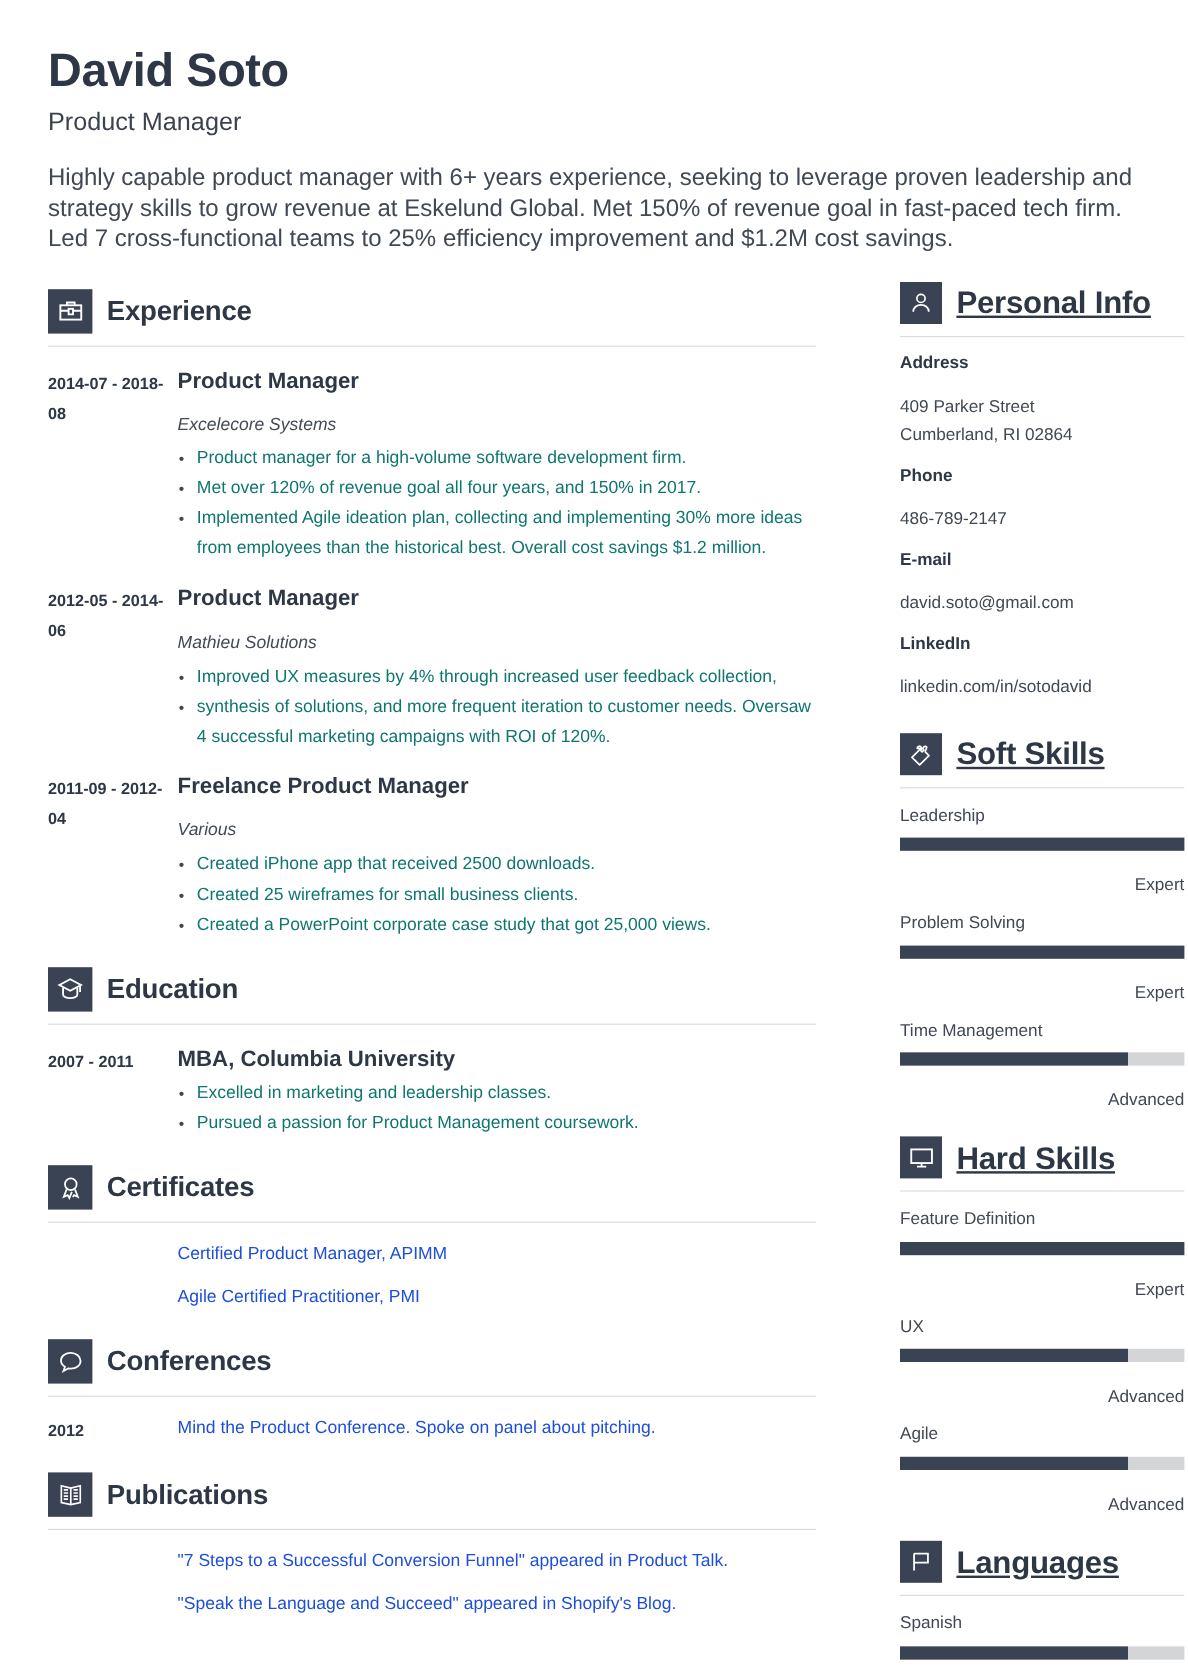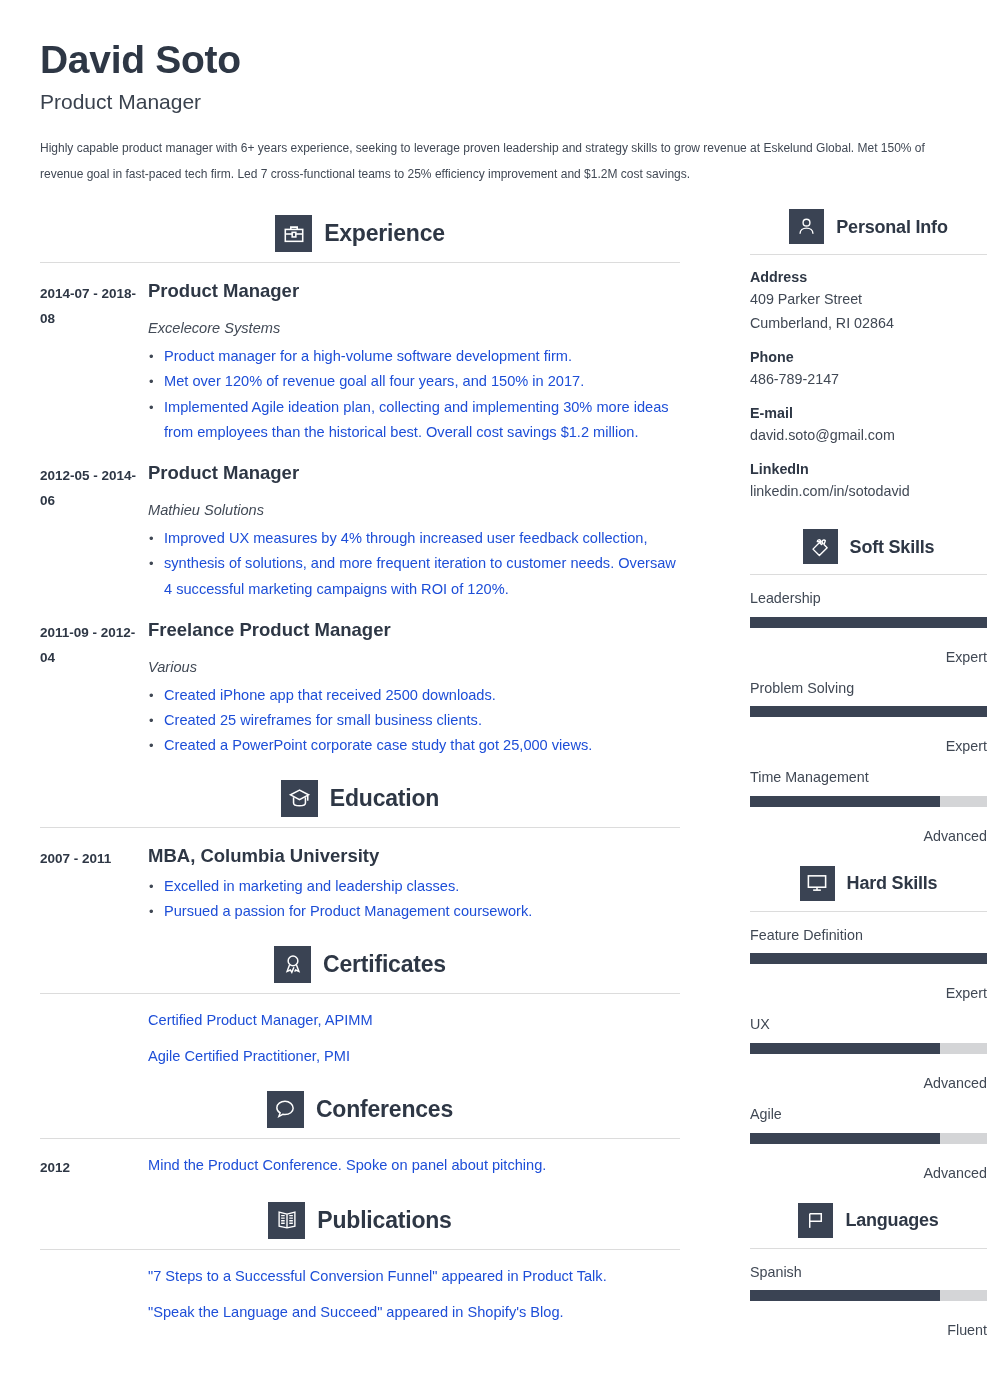--- a/index.html
+++ b/index.html
@@ -34,21 +34,21 @@
   }
   .hdr-role {
     font-size: 21px;
     font-weight: normal;
     color: #3a424e;
     margin-top: 6px;
     line-height: 1.2;
   }
   .hdr-summary {
     margin-top: 22px;
-    font-size: 12px;
+    font-size: 20px;
     line-height: 25.5px;
     color: #404854;
     width: 905px;
   }
 
   
   .cols {
     display: flex;
     margin-top: 22px;
     align-items: flex-start;
@@ -58,40 +58,39 @@
   .col-side { width: 237px; flex: 0 0 237px; }
 
   
   .sec {
     margin-top: 6px;
   }
   .sec-head {
     display: flex;
     align-items: center;
     gap: 12px;
-    justify-content: center;
   }
   .sec-icon {
     width: 37px;
     height: 37px;
     background: #3a4353;
     flex: 0 0 37px;
     display: flex;
     align-items: center;
     justify-content: center;
   }
   .sec-icon svg { display: block; }
   .sec-title {
     font-size: 23px;
     font-weight: bold;
     color: #2e3745;
     line-height: 1;
     letter-spacing: -0.2px;
   }
-  .sec-side .sec-title { font-size: 18px; }
+  .sec-side .sec-title { font-size: 26px; text-decoration: underline; }
   .sec-side .sec-icon { width: 35px; height: 35px; flex: 0 0 35px; }
   .sec-rule {
     height: 1px;
     background: #dcdcdc;
     margin-top: 10px;
   }
 
   
   .entry {
     display: flex;
@@ -119,21 +118,21 @@
     color: #424a56;
     margin-top: 18px;
   }
   .bullets {
     margin-top: 8px;
     list-style: none;
   }
   .bullets li {
     font-size: 14.6px;
     line-height: 25.2px;
-    color: #1d4ed8;
+    color: #0f766e;
     position: relative;
     padding-left: 16px;
   }
   .bullets li::before {
     content: "\2022";
     position: absolute;
     left: 1px;
     top: 0;
     color: #404854;
     font-size: 13px;
@@ -156,21 +155,21 @@
   .pi-label {
     font-size: 14.3px;
     font-weight: bold;
     color: #2e3745;
     margin-top: 14px;
   }
   .pi-value {
     font-size: 14.3px;
     line-height: 24px;
     color: #404854;
-    margin-top: 2px;
+    margin-top: 16px;
   }
 
   .skill { margin-top: 14px; }
   .skill-name {
     font-size: 14.3px;
     color: #404854;
     line-height: 1.3;
   }
   .bar-track {
     margin-top: 9px;

